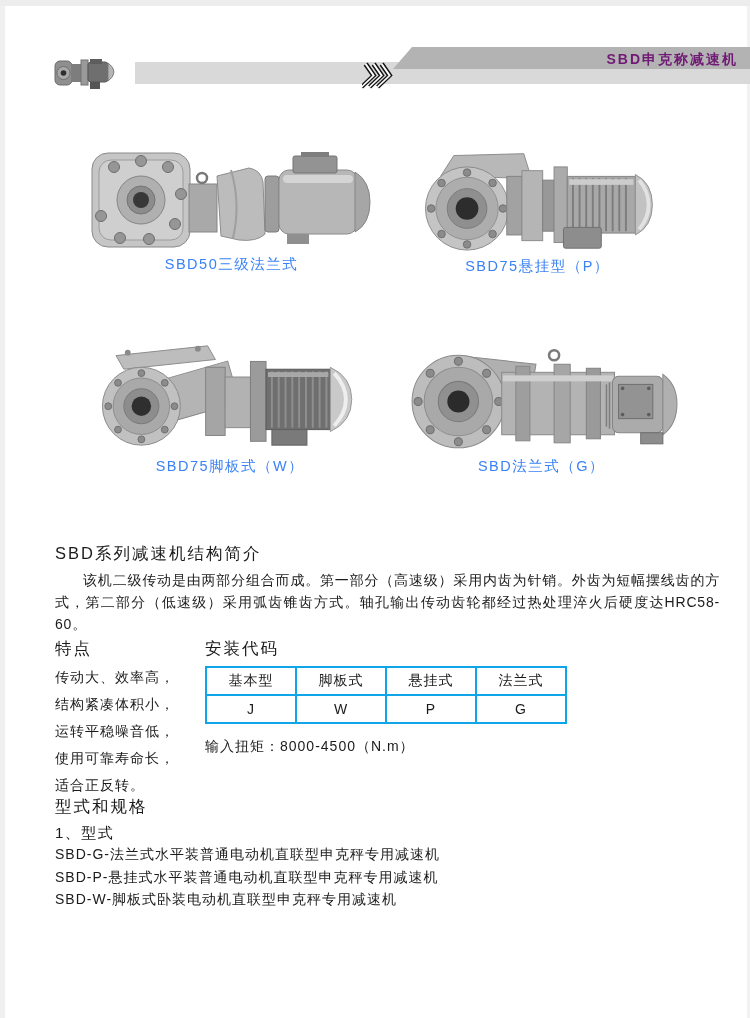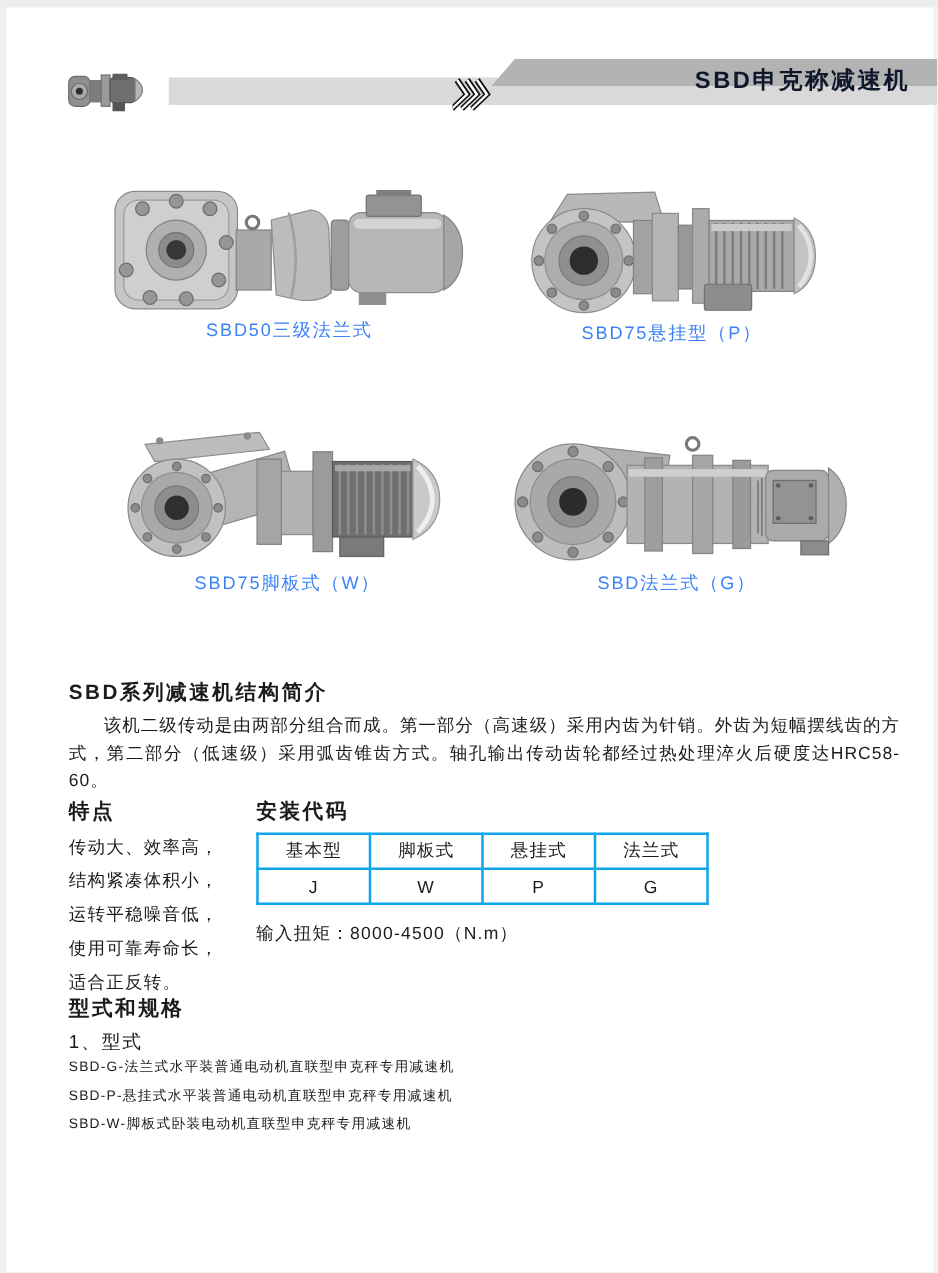--- a/index.html
+++ b/index.html
@@ -10,37 +10,37 @@
     color:#1b1b1b;
     box-shadow:inset 0 6px 0 #ededed, inset 5px 0 0 #f0f0f0, inset -3px 0 0 #f2f2f2;
   }
   
   .band-light{position:absolute;left:135px;top:62px;width:615px;height:22px;background:#d9d9d9;}
   .band-dark{
     position:absolute;left:393px;top:47px;width:357px;height:22px;background:#b3b3b3;
     clip-path:polygon(19px 0,100% 0,100% 100%,0 100%);
   }
   .header-title{
-    position:absolute;top:51px;right:22px;z-index:3;
-    font-size:19px;font-weight:bold;letter-spacing:2px;color:#0f172a;
+    position:absolute;top:51px;right:12px;z-index:3;
+    font-size:14px;font-weight:bold;letter-spacing:2px;color:#701a75;
   }
   .chevrons{position:absolute;left:362px;top:62px;z-index:2;}
   .thumb{position:absolute;left:54px;top:52px;}
   
   figure.product{position:absolute;margin:0;text-align:center;}
   figure.product svg{display:block;}
   figure.product figcaption{
     margin-top:5px;font-size:14.5px;letter-spacing:1.5px;color:#3b82f6;
   }
   #fig1{left:88px;top:150px;width:287px;}
   #fig2{left:405px;top:148px;width:265px;}
   #fig3{left:85px;top:340px;width:290px;}
   #fig4{left:403px;top:346px;width:277px;}
   
-  .sec-title{position:absolute;font-size:16.5px;font-weight:bold;letter-spacing:2px;margin:0;text-align:right;}
+  .sec-title{position:absolute;font-size:16.5px;font-weight:normal;letter-spacing:2px;margin:0;text-align:right;}
   #intro-title{left:55px;top:543px;}
   .intro-body{
     position:absolute;left:55px;top:569px;width:665px;margin:0;
     font-size:14px;line-height:22px;text-align:justify;text-indent:2em;letter-spacing:0.8px;
   }
   #features-title{left:55px;top:638px;}
   .features-list{
     position:absolute;left:55px;top:664px;margin:0;padding:0;list-style:none;
     font-size:14px;line-height:27px;letter-spacing:1px;
   }
@@ -50,21 +50,21 @@
   }
   .codes-table td{
     width:88px;height:26px;border:2px solid #0ea5e9;text-align:center;
     font-size:14px;letter-spacing:1px;padding:0;
   }
   .torque{position:absolute;left:205px;top:738px;margin:0;font-size:14px;letter-spacing:1px;}
   #models-title{left:55px;top:796px;}
   .models-sub{position:absolute;left:55px;top:824px;margin:0;font-size:15px;letter-spacing:1.5px;}
   .models-list{
     position:absolute;left:55px;top:843px;margin:0;
-    font-size:11px;line-height:22.5px;letter-spacing:1px;
+    font-size:14px;line-height:22.5px;letter-spacing:1px;
   }
   .page-number{position:absolute;left:59px;top:1022px;font-size:15px;letter-spacing:1px;}
 </style>
 </head>
 <body>
 
 <div class="page">
 
   <svg class="thumb" width="62" height="40" viewBox="0 0 62 40">
     <rect x="1" y="9" width="17" height="24" rx="5" fill="#8f8f8f" stroke="#6c6c6c"></rect>

